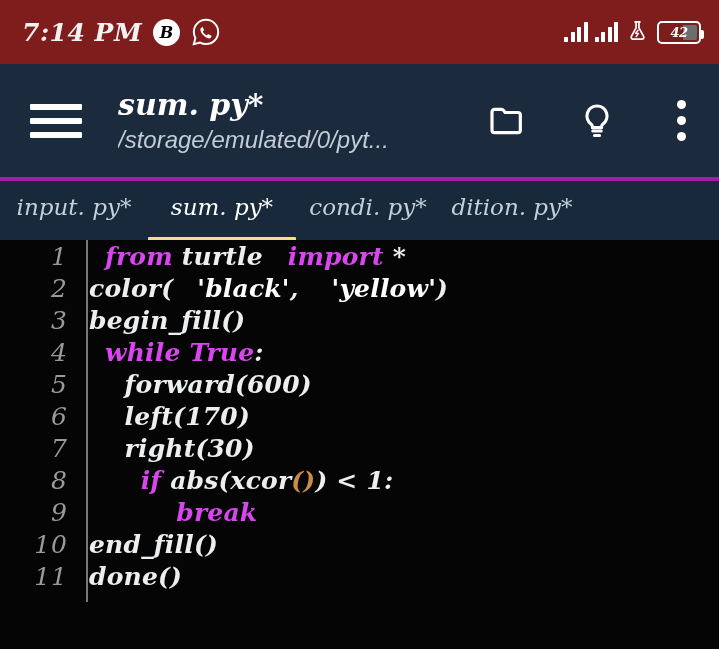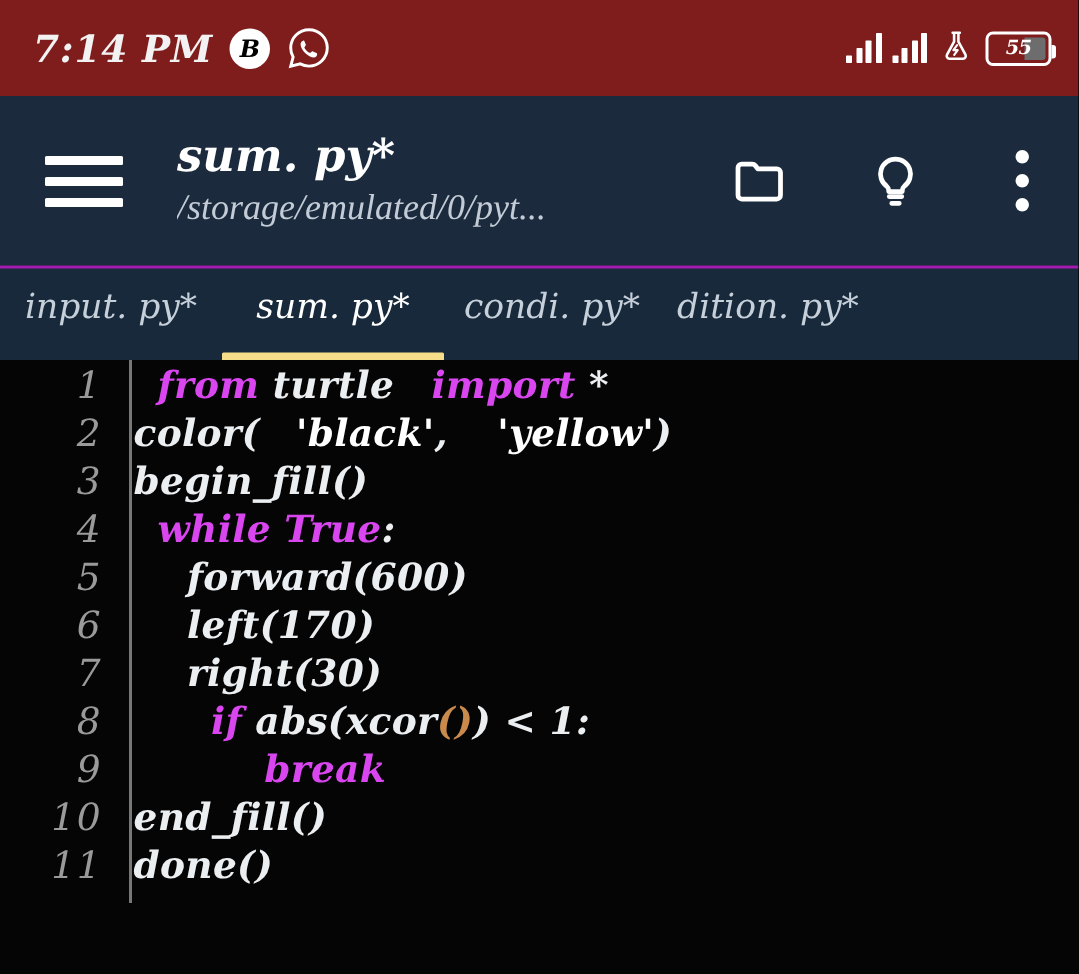--- a/index.html
+++ b/index.html
@@ -70,34 +70,34 @@
   .hamburger span{ display:block; height:6px; background:#fff; border-radius:1px; }
 
   .title-block{ margin-left:36px; flex:1; min-width:0; overflow:hidden; }
   .file-title{
     color:#ffffff; font-size:30px; line-height:1.25;
     font-family:"DejaVu Serif", serif; font-style:italic; font-weight:bold;
     white-space:nowrap;
   }
   .file-path{
     color:#c3ccd6; font-size:24px; line-height:1.3;
-    font-family:Liberation Serif, serif; font-style:italic;
+    font-family:Liberation Sans, sans-serif; font-style:italic;
     white-space:nowrap; overflow:hidden; text-overflow:clip;
   }
   .hdr-actions{ display:flex; align-items:center; gap:50px; padding-right:8px; flex:0 0 auto; }
   .hdr-ico{ width:40px; height:40px; display:block; cursor:pointer; }
   .kebab{ width:10px; display:flex; flex-direction:column; gap:7px; align-items:center;
           cursor:pointer; padding:4px 14px; }
   .kebab b{ display:block; width:9px; height:9px; border-radius:50%; background:#fff; }
 
   
   .tabbar{
     position:absolute; left:0; top:177px; width:719px; height:63px;
     background:#18293b; display:flex; align-items:flex-start;
-    border-top:2px solid #a21caf;
+    border-top:4px solid #a21caf;
   }
   .tab{
     position:relative; height:63px; display:flex; align-items:center;
     justify-content:center; cursor:pointer; padding:0 6px;
   }
   .tab-label{
     color:#c6d0da; font-size:23px;
     font-family:"DejaVu Serif", serif; font-style:italic;
     white-space:nowrap; padding-bottom:12px;
   }
@@ -168,21 +168,21 @@
           <i></i>
         </span>
       <span>
         <svg class="flask-icon" viewBox="0 0 24 24" fill="none">
           <path d="M9.5 3h5M10.5 3v6.2L5.6 18.2c-.7 1.3.2 2.8 1.7 2.8h9.4c1.5 0 2.4-1.5 1.7-2.8L13.5 9.2V3" stroke="#fff" stroke-width="1.8" stroke-linecap="round" stroke-linejoin="round"></path>
           <path d="M12.6 11.6 10 15h3l-2.4 3.4" stroke="#fff" stroke-width="1.5" stroke-linecap="round" stroke-linejoin="round"></path>
         </svg>
       </span>
       <span class="battery">
         <span class="fill"></span>
-        <span class="pct">55</span>
+        <span class="pct">42</span>
       </span>
     </div>
   </div>
 
   <div class="header">
     <div class="hamburger">
       <span></span>
         <span></span>
         <span></span>
     </div>

